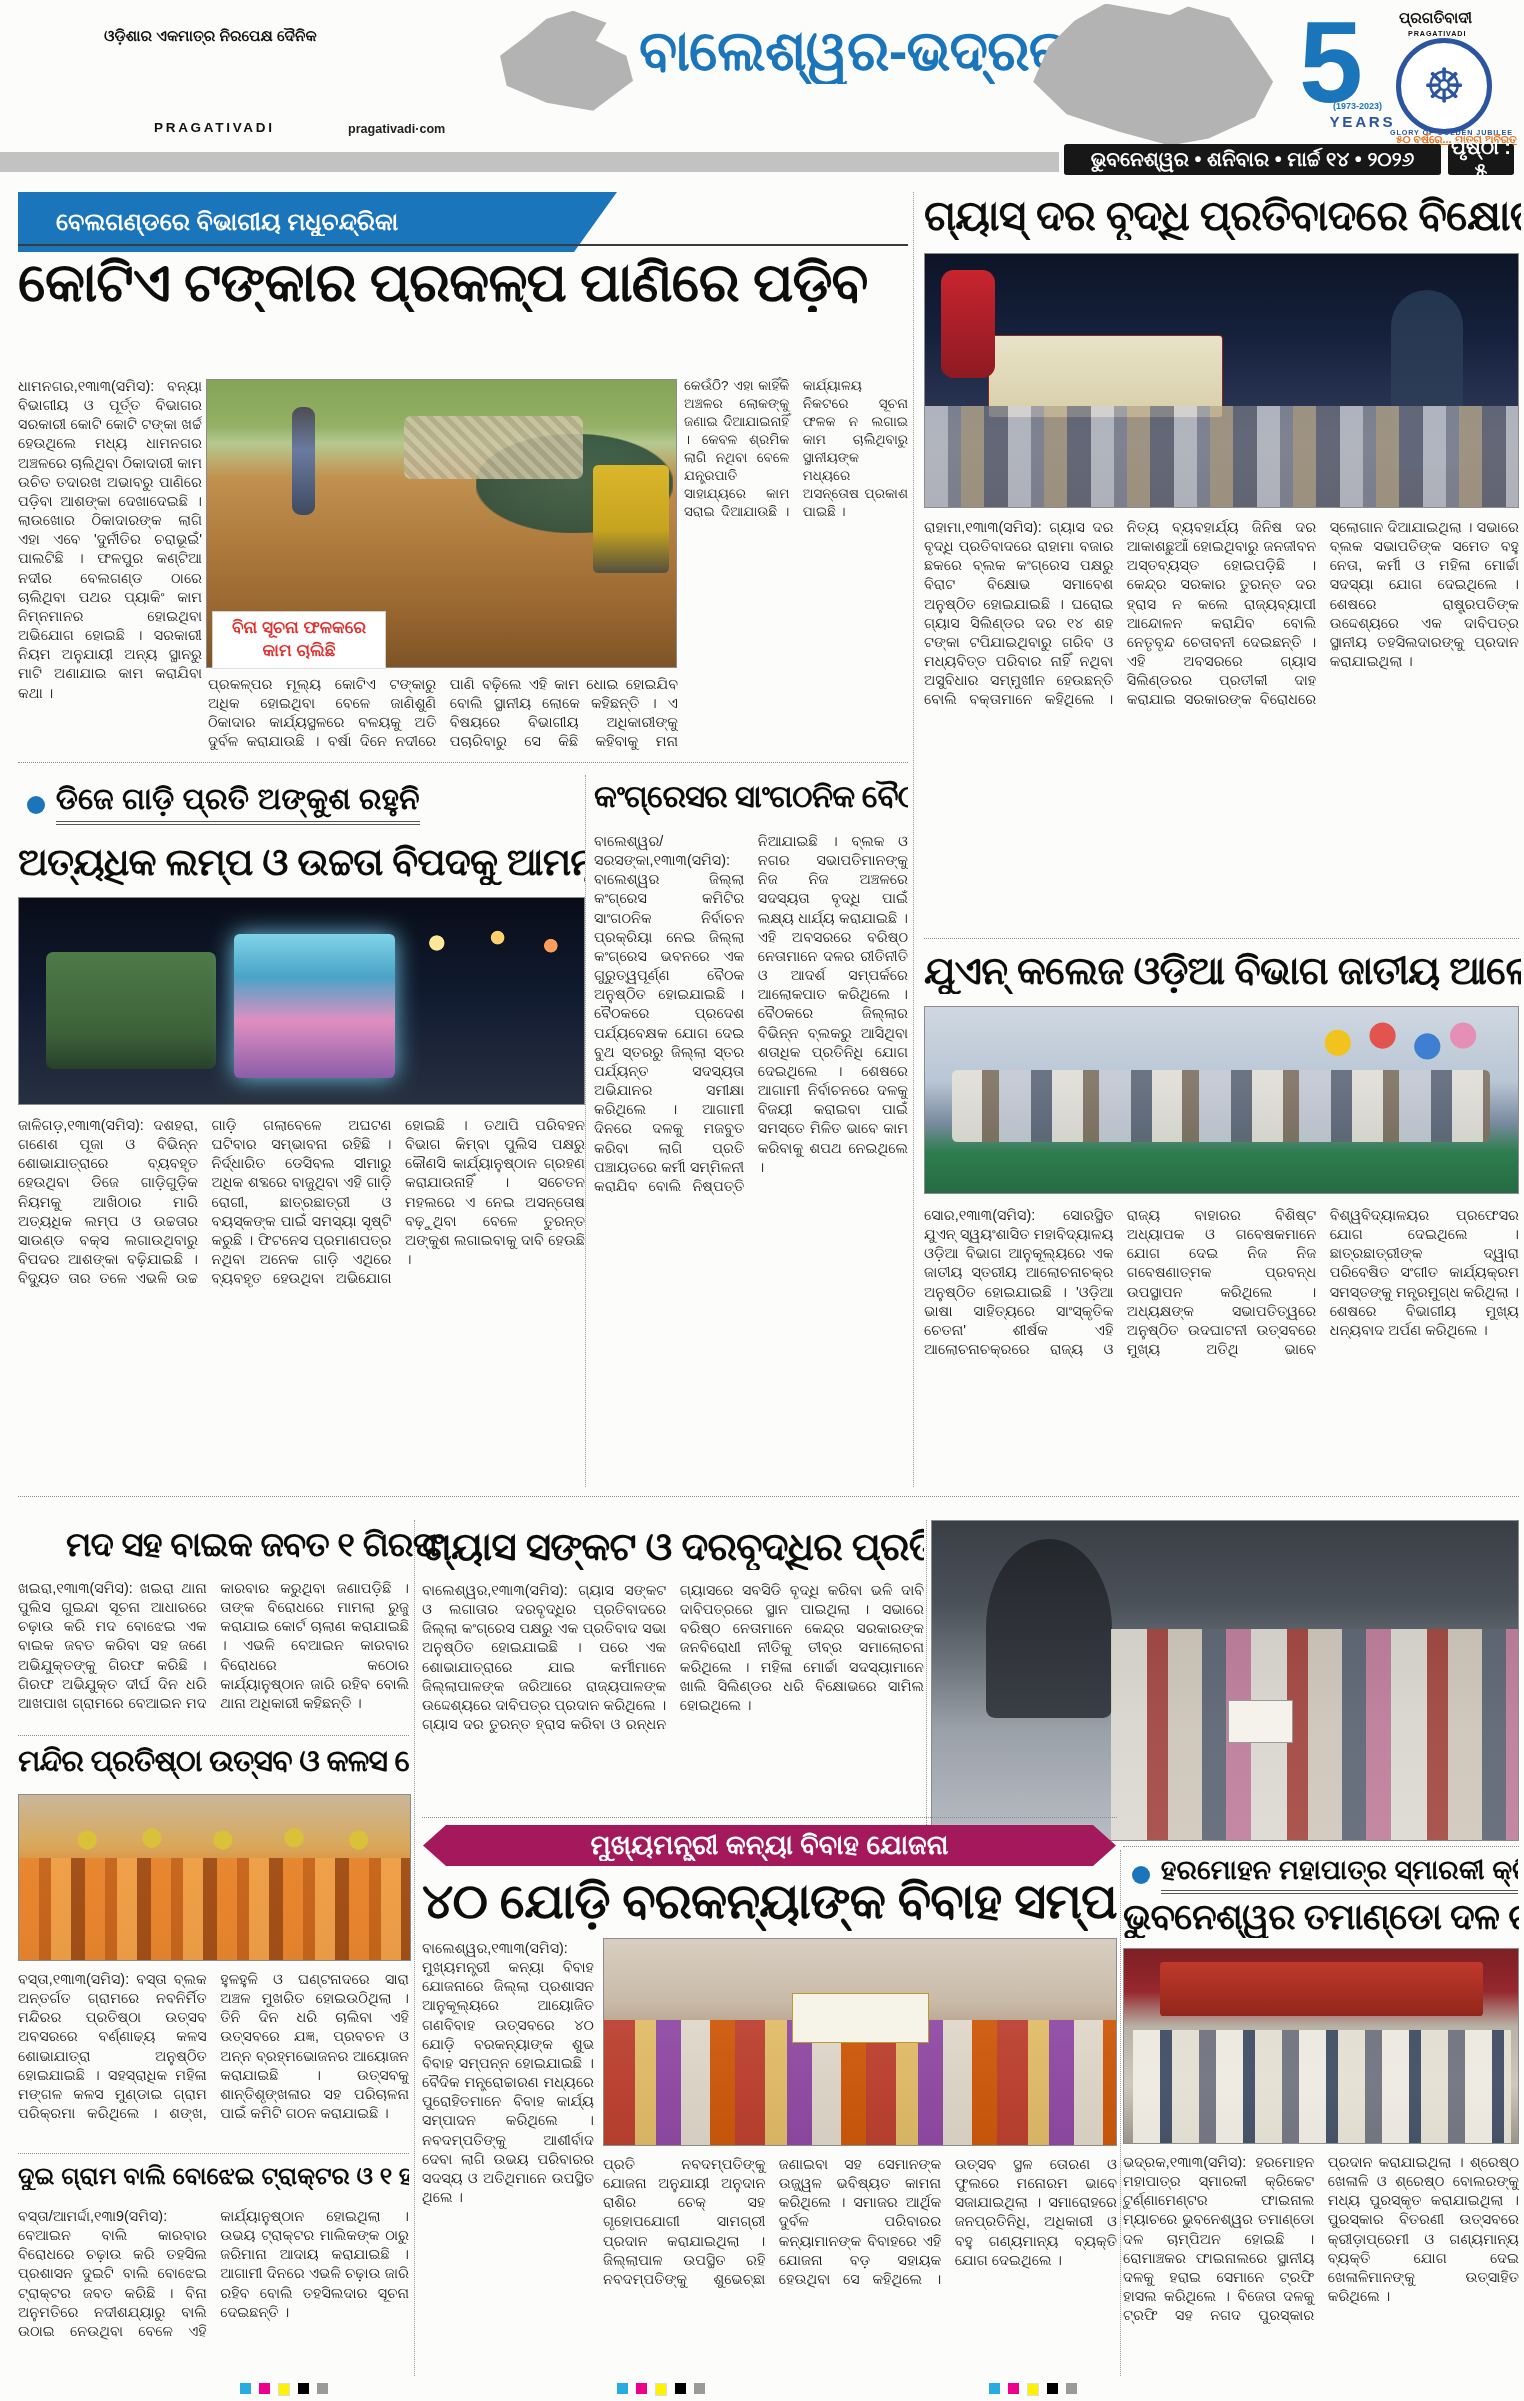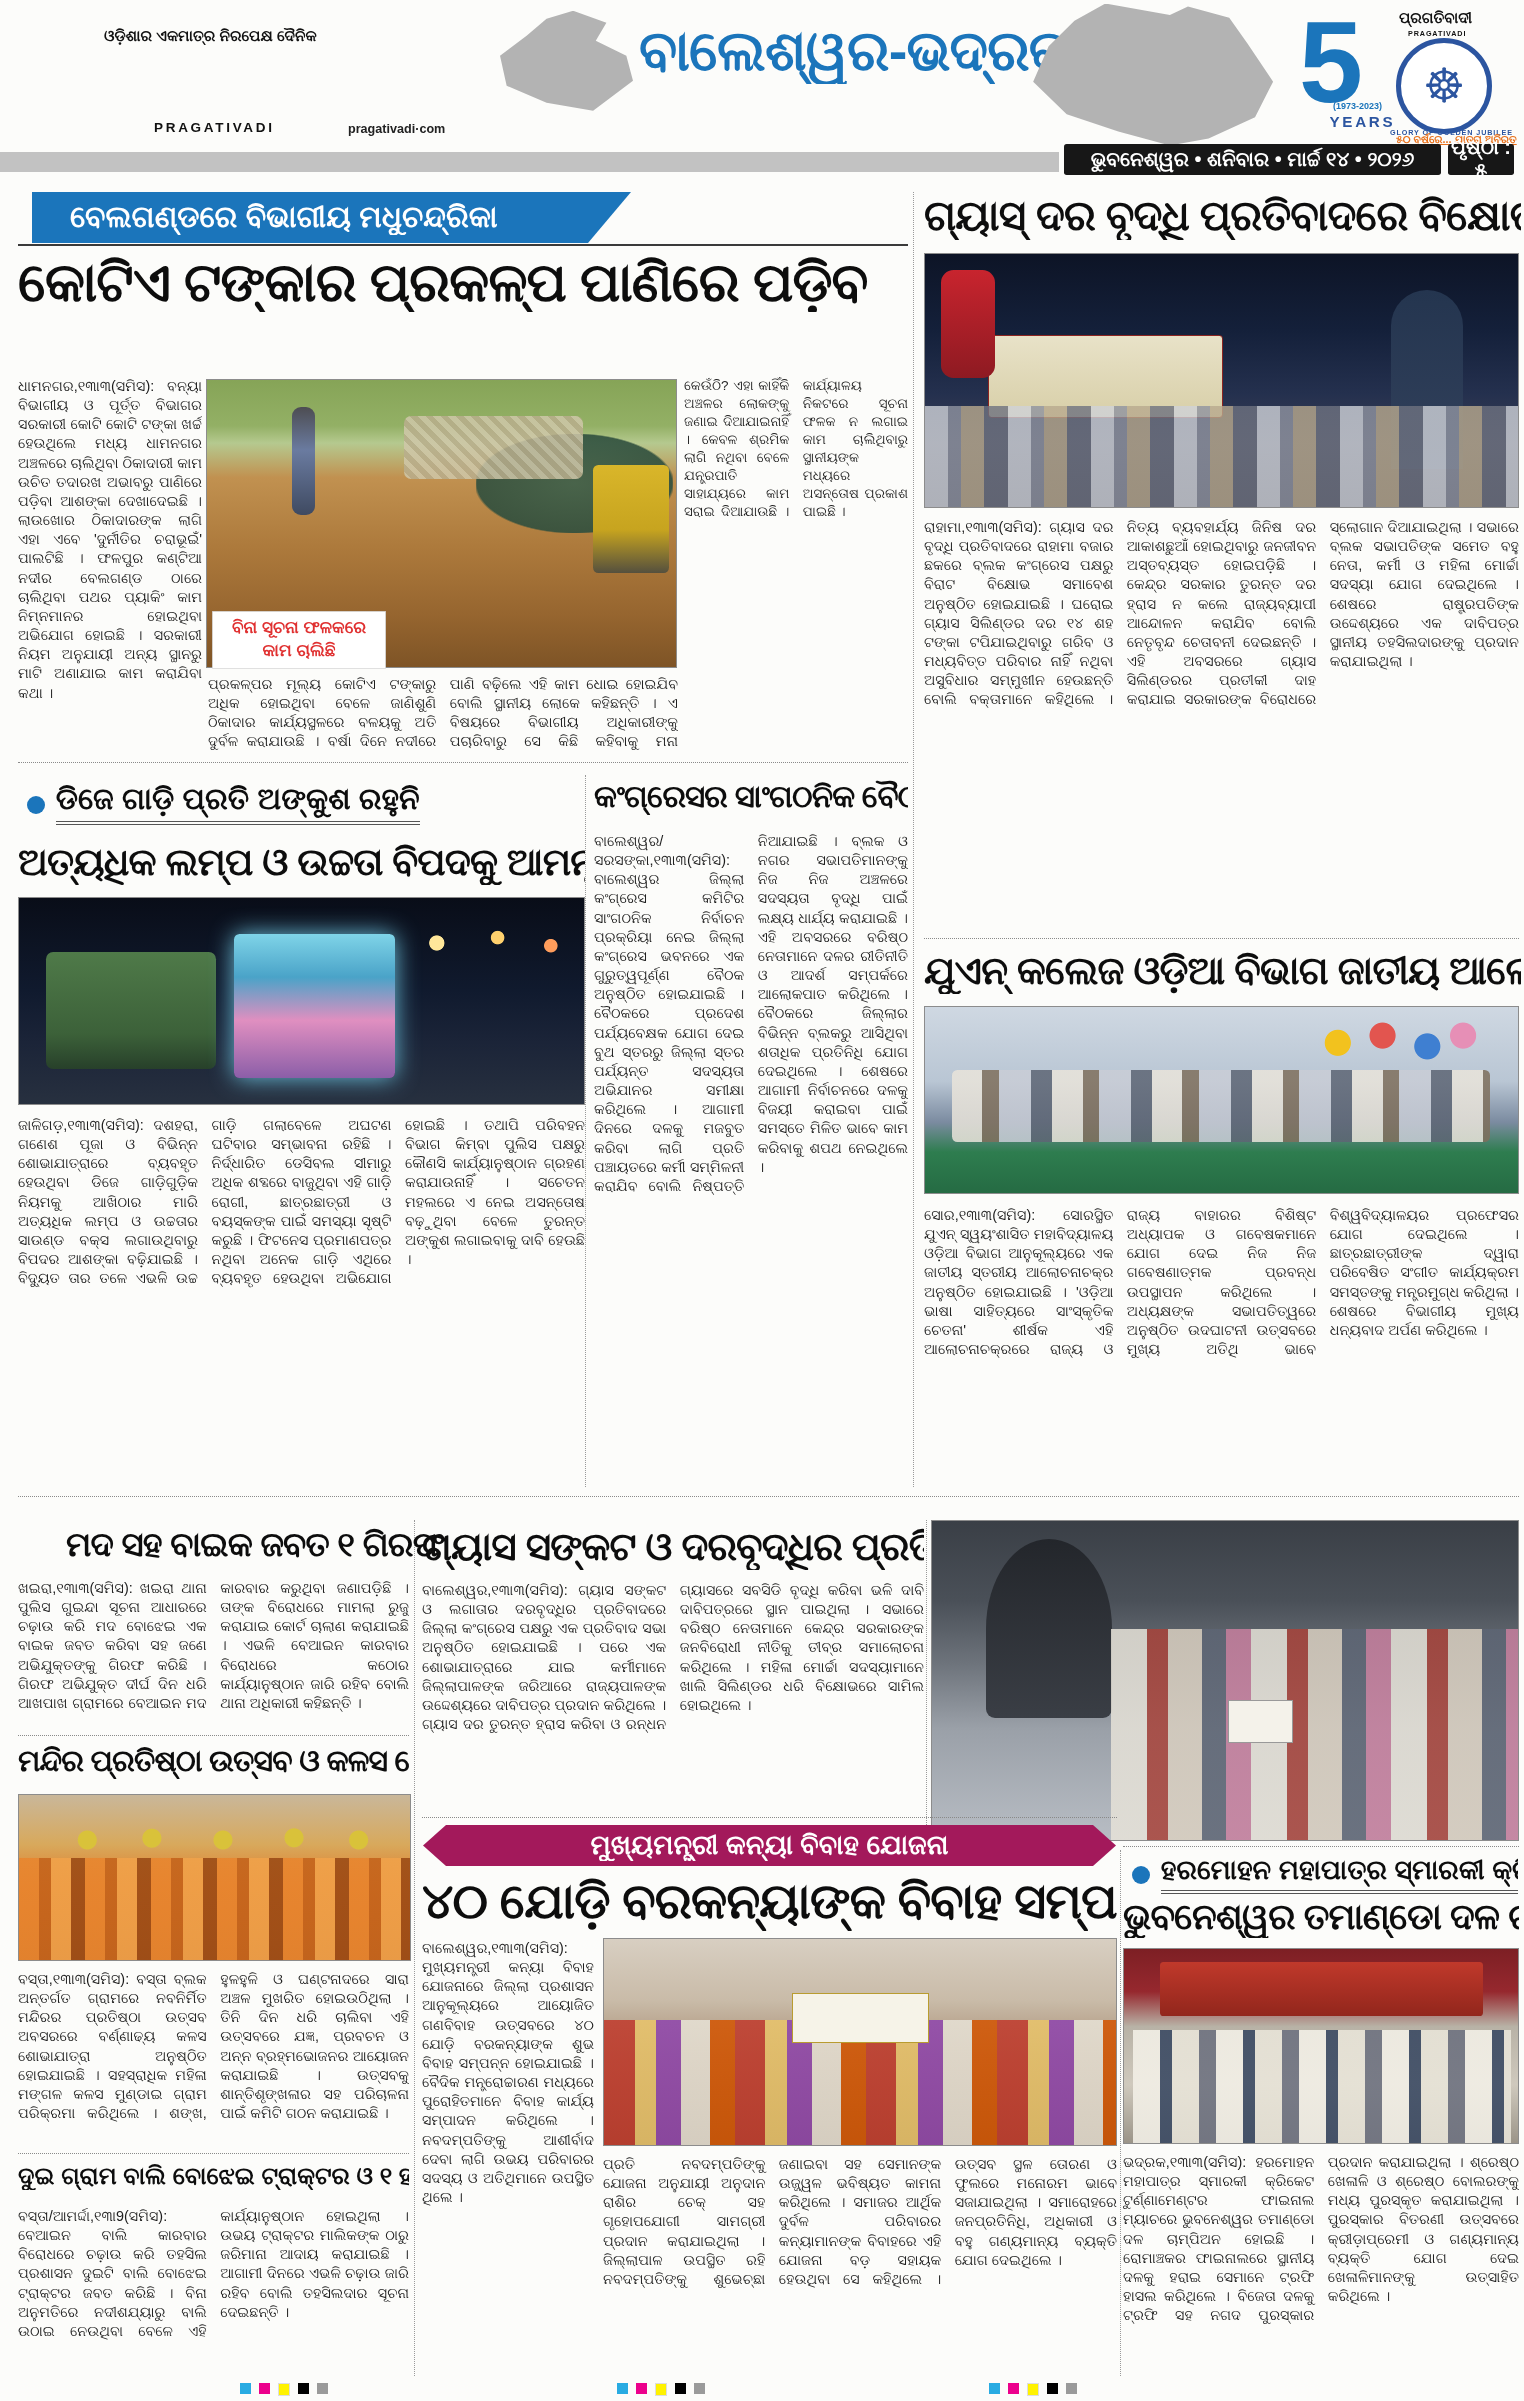--- a/index.html
+++ b/index.html
@@ -60,21 +60,21 @@
     <div class="abs nowrap" style="left:91px;top:124px;font-size:7.2px;font-weight:700;color:#2c55a0;letter-spacing:0.9px;">GLORY OF GOLDEN JUBILEE</div>
   </div>
   <div class="abs nowrap" style="left:1396px;top:133px;font-size:10.8px;font-weight:800;color:#e8701a;text-decoration:underline;">୫୦ ବର୍ଷରେ... ଯାତ୍ରା ଅବିରତ</div>
 
   <div class="abs" style="left:0;top:152px;width:1059px;height:20px;background:#c2c2c2;"></div>
   <div class="abs date-box" style="left:1064px;top:144px;width:377px;height:30.5px;">ଭୁବନେଶ୍ୱର • ଶନିବାର • ମାର୍ଚ୍ଚ ୧୪ • ୨୦୨୬</div>
   <div class="abs date-box" style="left:1448px;top:144px;width:66px;height:30.5px;text-align:center;">ପୃଷ୍ଠା : ୫</div>
 </div>
 
 <div>
-  <div class="abs kicker-banner" style="left:32px;top:192px;width:599px;height:51px;font-size:30px;">
+  <div class="abs kicker-banner" style="left:18px;top:192px;width:599px;height:60px;font-size:24px;">
     <span class="nowrap">ବେଲଗଣ୍ଡରେ ବିଭାଗୀୟ ମଧୁଚନ୍ଦ୍ରିକା</span>
   </div>
   <div class="abs" style="left:18px;top:244px;width:890px;height:1.8px;background:#3a3a3a;"></div>
   <div class="abs nowrap headline" style="left:18px;top:253px;width:890px;font-size:54px;line-height:1.1;">କୋଟିଏ ଟଙ୍କାର ପ୍ରକଳ୍ପ ପାଣିରେ ପଡ଼ିବ</div>
 
   <div class="abs body-txt" style="left:18px;top:377px;width:184px;height:384px;">
     <b>ଧାମନଗର,୧୩ା୩(ସମିସ):</b>
     <span>ବନ୍ୟା ବିଭାଗୀୟ ଓ ପୂର୍ତ୍ତ ବିଭାଗର ସରକାରୀ କୋଟି କୋଟି ଟଙ୍କା ଖର୍ଚ୍ଚ ହେଉଥିଲେ ମଧ୍ୟ ଧାମନଗର ଅଞ୍ଚଳରେ ଚାଲିଥିବା ଠିକାଦାରୀ କାମ ଉଚିତ ତଦାରଖ ଅଭାବରୁ ପାଣିରେ ପଡ଼ିବା ଆଶଙ୍କା ଦେଖାଦେଇଛି । ଲାଉଖୋର ଠିକାଦାରଙ୍କ ଲାଗି ଏହା ଏବେ 'ଦୁର୍ନୀତିର ଚରାଭୂଇଁ' ପାଲଟିଛି । ଫଳପୁର କଣ୍ଟିଆ ନଦୀର ବେଲଗଣ୍ଡ ଠାରେ ଚାଲିଥିବା ପଥର ପ୍ୟାକିଂ କାମ ନିମ୍ନମାନର ହୋଇଥିବା ଅଭିଯୋଗ ହୋଇଛି । ସରକାରୀ ନିୟମ ଅନୁଯାୟୀ ଅନ୍ୟ ସ୍ଥାନରୁ ମାଟି ଅଣାଯାଇ କାମ କରାଯିବା କଥା ।</span>
   </div>
 

